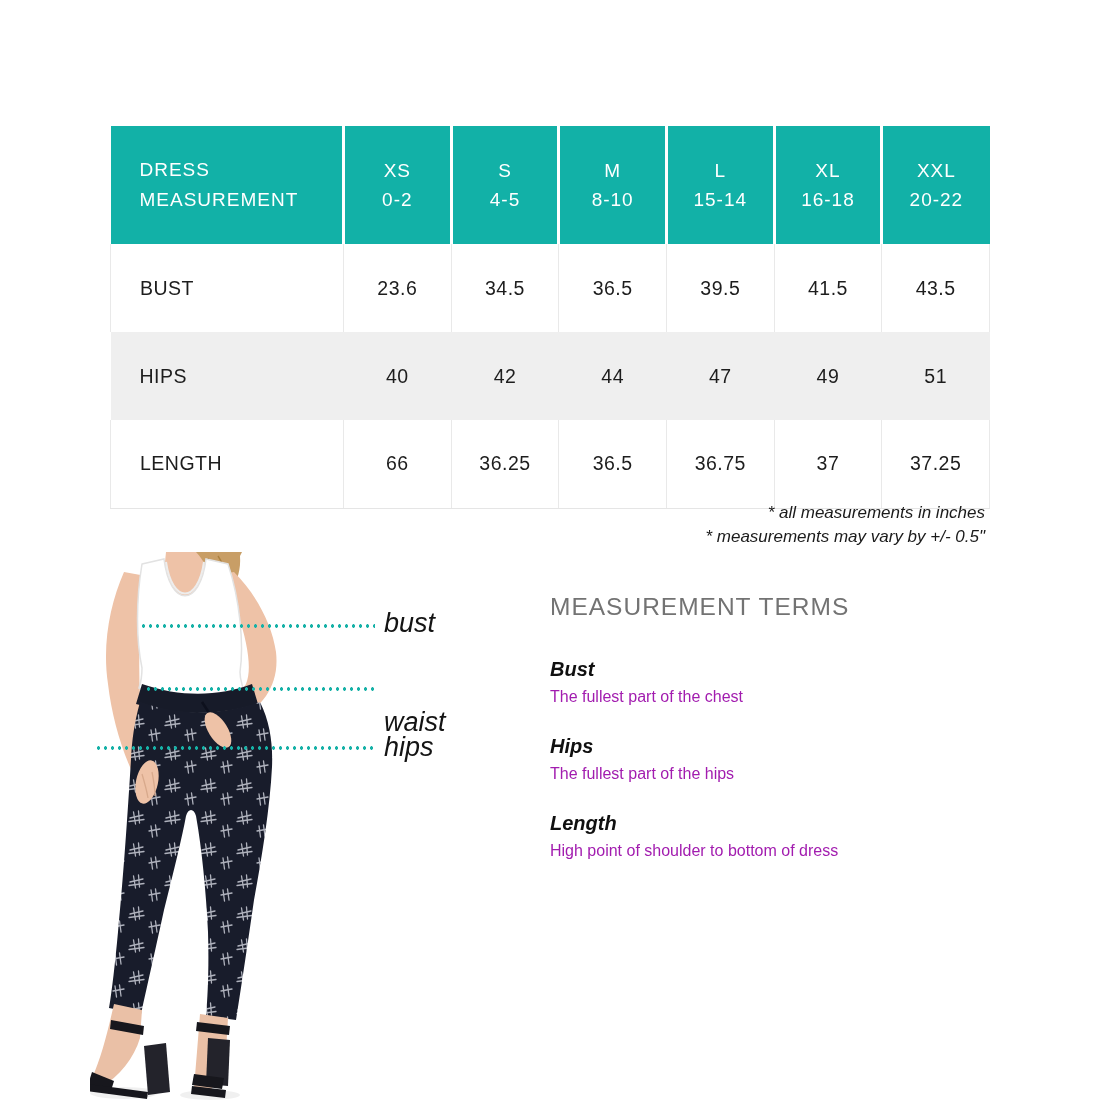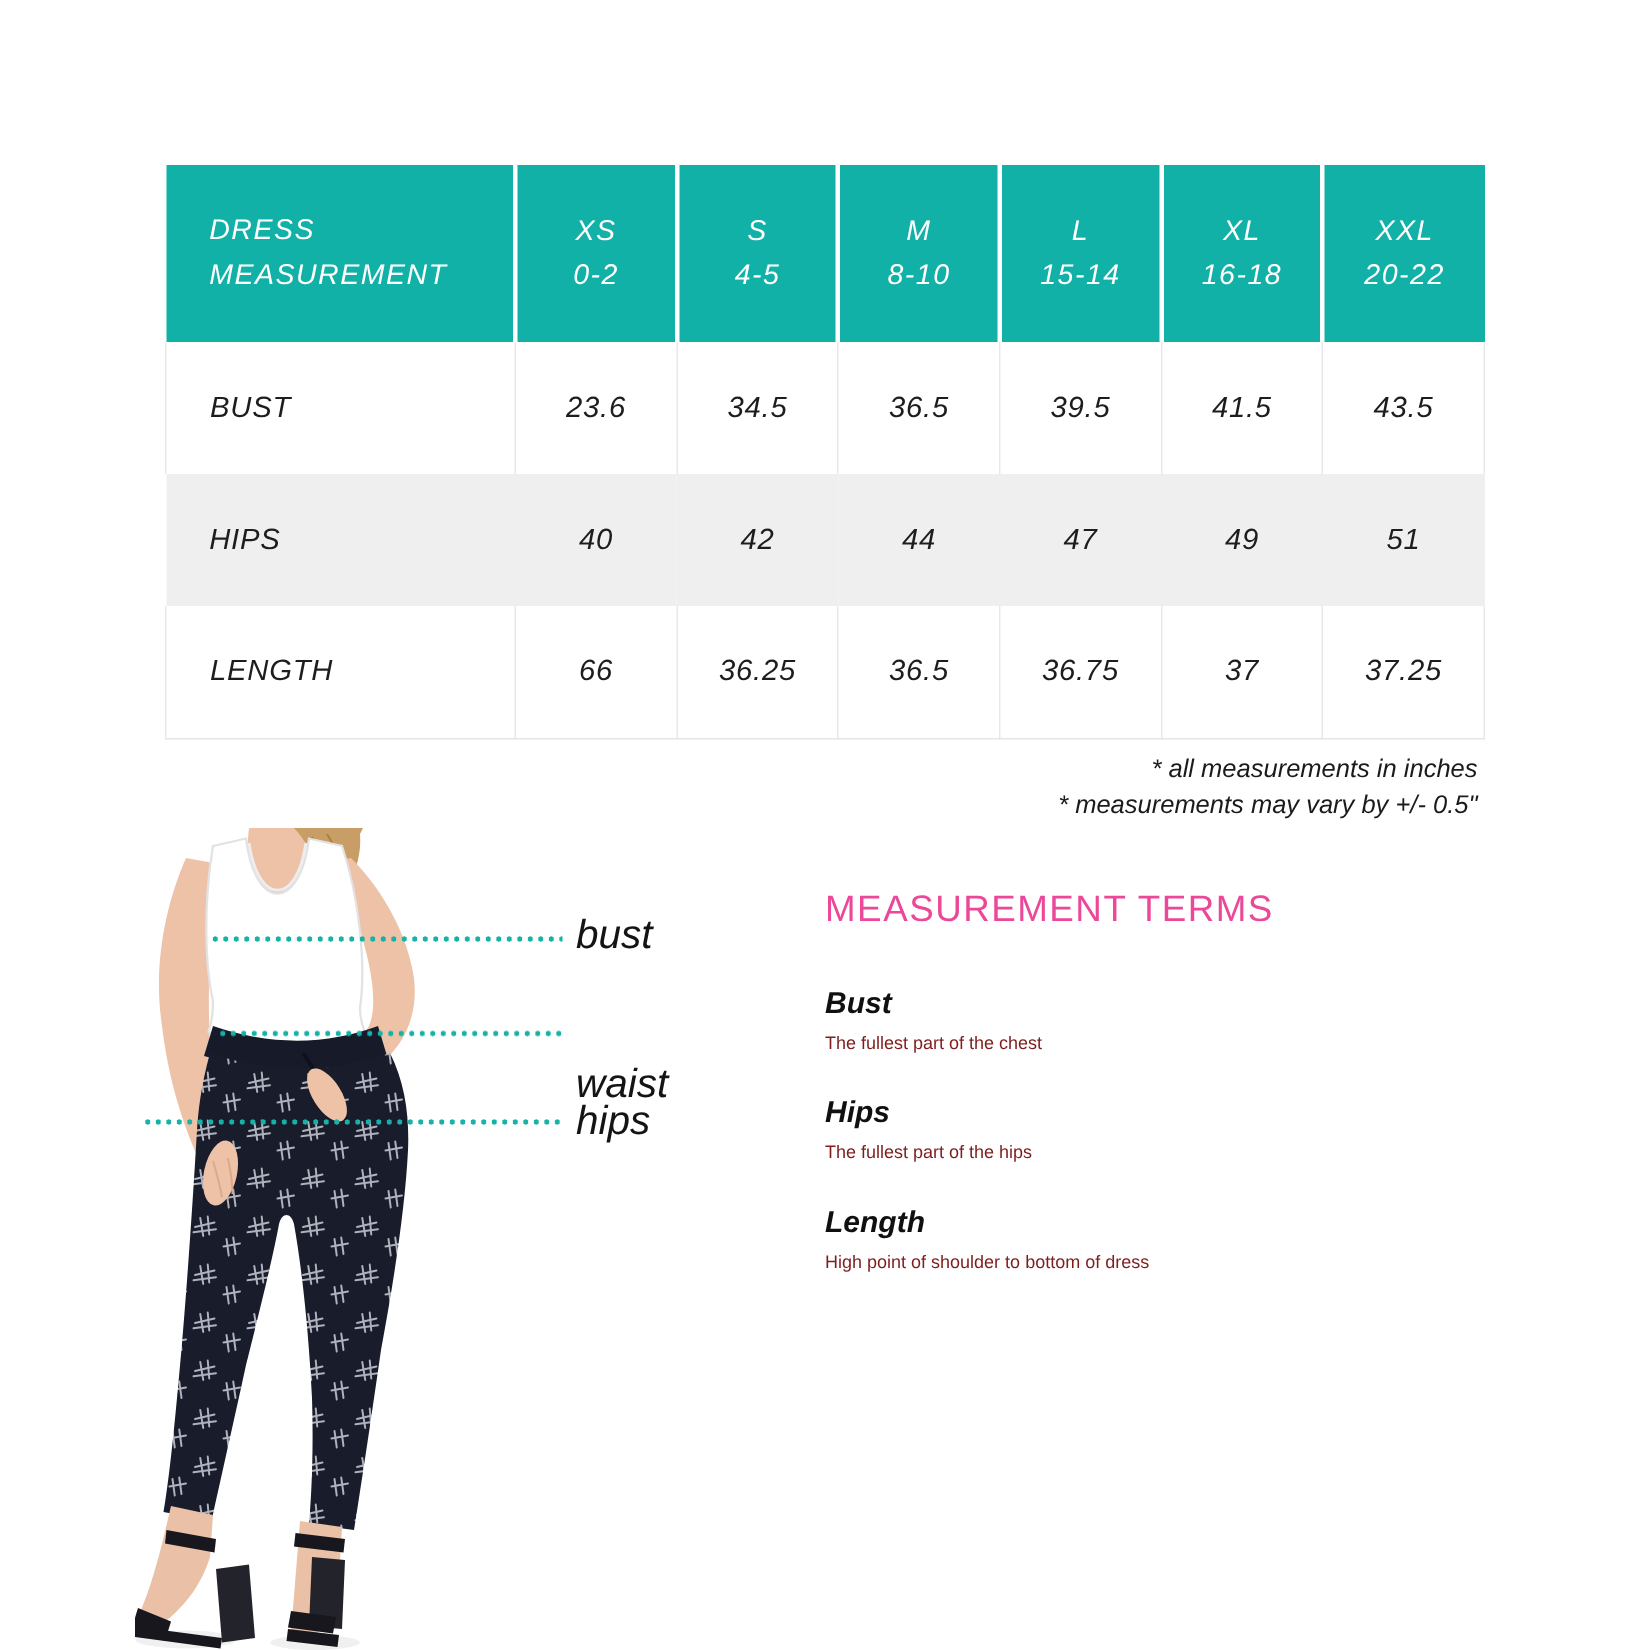--- a/index.html
+++ b/index.html
@@ -5,22 +5,22 @@
   html,body { margin:0; padding:0; }
   body {
     width:1100px; height:1100px; position:relative; overflow:hidden;
     background:#ffffff;
     font-family:"Liberation Sans", sans-serif;
     color:#1d1d1d;
   }
 
   
   table.chart {
-    position:absolute; left:110px; top:110px; width:880px;
-    border-collapse:collapse; table-layout:fixed;font-style:italic;
+    position:absolute; left:110px; top:126px; width:880px;
+    border-collapse:collapse; table-layout:fixed;
   }
   table.chart col.c-label { width:233px; }
   thead tr { height:118px; }
   thead th {
     background:#12b1a7; color:#ffffff; font-weight:normal;
     font-size:19px; letter-spacing:1px; vertical-align:middle;
     border-right:3px solid #ffffff; padding:0;
   }
   thead th:last-child { border-right:none; }
   th.corner { text-align:left; padding-left:29px; line-height:30px; }
@@ -37,25 +37,25 @@
 
   .footnotes {
     position:absolute; top:501px; right:115px; text-align:right;
     font-style:italic; font-size:17px; line-height:24px; color:#1b1b1b;
   }
 
   
   .terms { position:absolute; left:550px; top:593px; width:470px; }
   .terms h2 {
     margin:0 0 37px 0; font-weight:normal; font-size:24.5px;
-    letter-spacing:1px; color:#ec4899;
+    letter-spacing:1px; color:#737373;
   }
   .term-item + .term-item { margin-top:29px; }
   .term-name { font-size:20px; font-weight:bold; font-style:italic; color:#101010; }
-  .term-def { font-size:12px; color:#7f1d1d; margin-top:7px; }
+  .term-def { font-size:16px; color:#a21caf; margin-top:7px; }
 
   
   .dotline {
     position:absolute; height:4px;
     background-image:radial-gradient(circle, #16b1a7 1.6px, rgba(22,177,167,0) 1.9px);
     background-size:7px 4px; background-repeat:repeat-x; background-position:0 50%;
   }
   #line-bust  { left:140px; top:624px; width:235px; }
   #line-waist { left:145px; top:687px; width:230px; }
   #line-hips  { left:95px;  top:746px; width:280px; }

